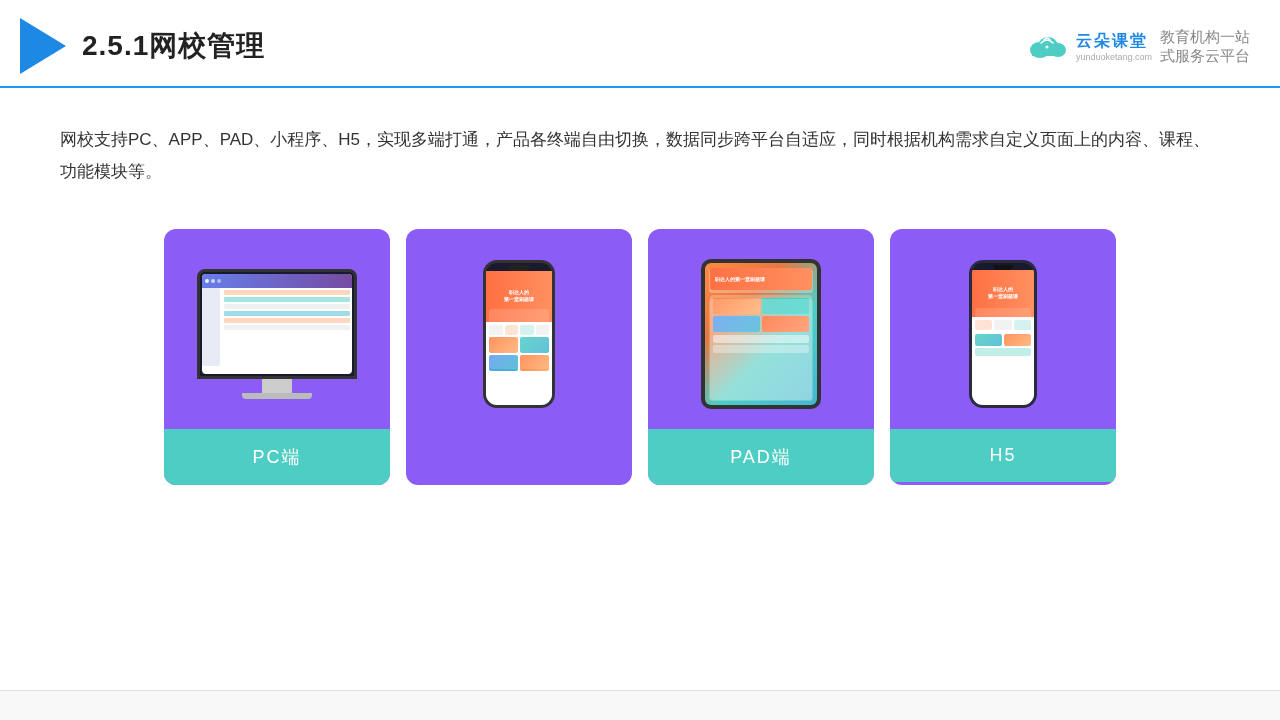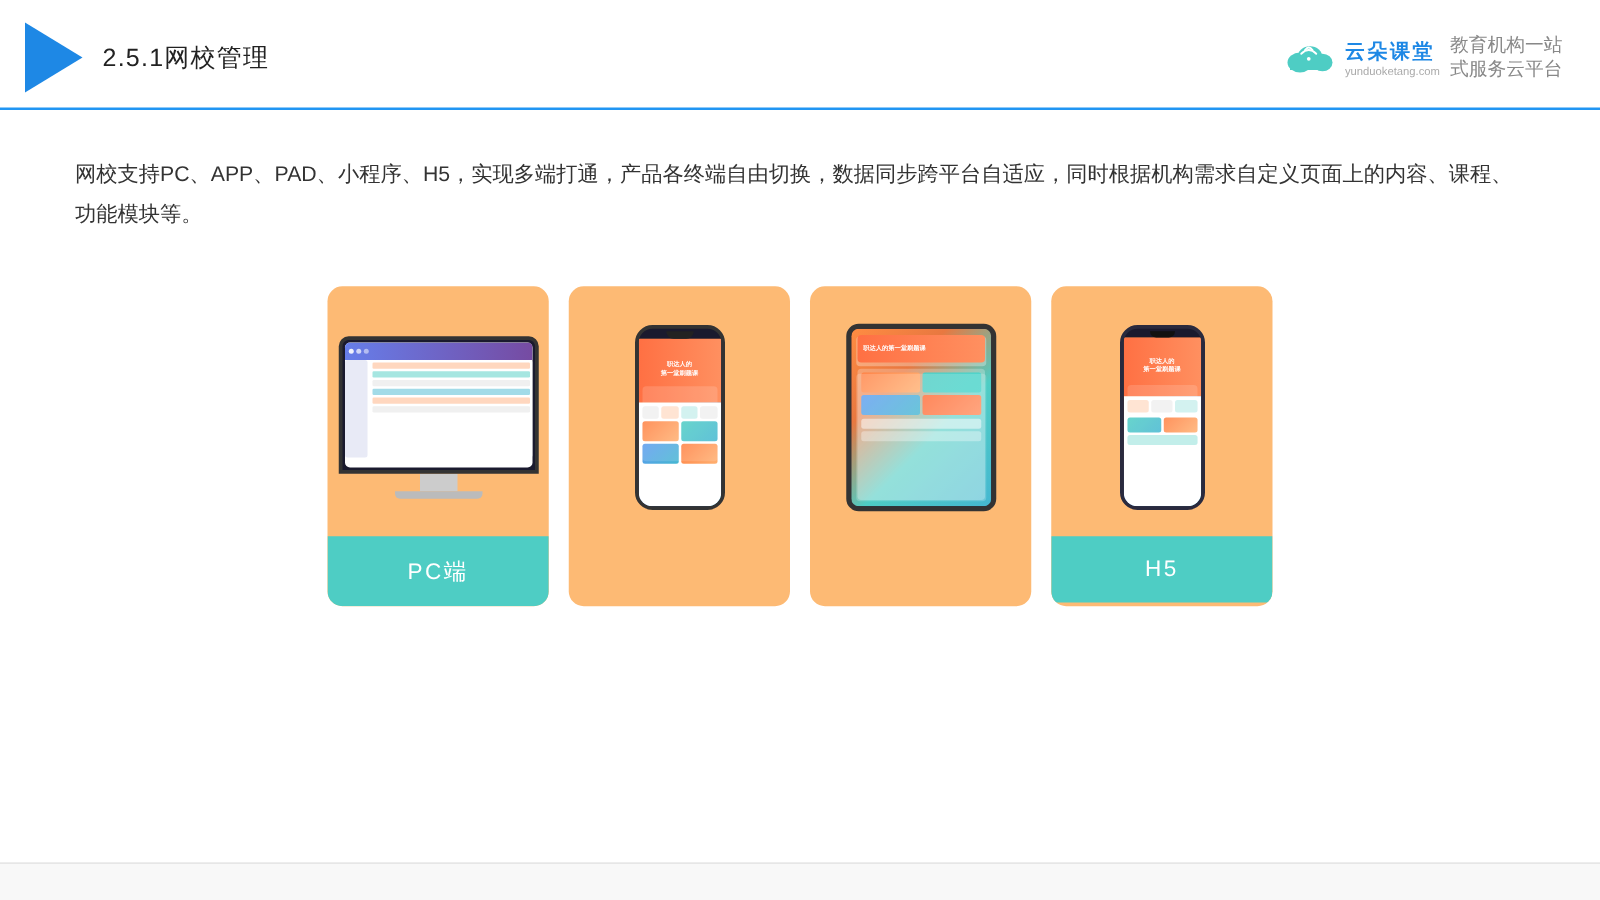--- a/index.html
+++ b/index.html
@@ -26,22 +26,22 @@
       gap: 16px;
     }
     .logo-triangle {
       width: 0;
       height: 0;
       border-top: 28px solid transparent;
       border-bottom: 28px solid transparent;
       border-left: 46px solid #1e88e5;
     }
     .page-title {
-      font-size: 20px;
-      font-weight: normal;
+      font-size: 28px;
+      font-weight: bold;
       color: #222;
       letter-spacing: 1px;
     }
     .header-right {
       display: flex;
       gap: 8px;
     }
     .brand-icon {
       display: flex;
       align-items: center;
@@ -79,23 +79,23 @@
 
     
     .cards-container {
       display: flex;
       gap: 16px;
       padding: 20px 50px;
       justify-content: center;
     }
 
     .card {
-      background: #fdba74;
+      background: #8b5cf6;
       border-radius: 12px;
-      width: 177px;
+      width: 226px;
       overflow: hidden;
       display: flex;
       flex-direction: column;
     }
 
     .card-image-area {
       height: 200px;
       display: flex;
       align-items: center;
       justify-content: center;
@@ -461,20 +461,21 @@
               <div style="height:16px;background:linear-gradient(135deg,#4ecdc4,#45d4ca);border-radius:2px;"></div>
               <div style="height:16px;background:linear-gradient(135deg,#5c9bef,#45b7d1);border-radius:2px;"></div>
               <div style="height:16px;background:linear-gradient(135deg,#ff6b35,#ff9060);border-radius:2px;"></div>
             </div>
             <div style="height:8px;background:rgba(255,255,255,0.5);border-radius:2px;margin-bottom:2px;"></div>
             <div style="height:8px;background:rgba(255,255,255,0.35);border-radius:2px;"></div>
           </div>
         </div>
       </div>
     </div>
+    <div class="card-label">PAD端</div>
   </div>
 
 
   <div class="card">
     <div class="card-image-area">
       <div class="narrow-phone" style="background:#1a1a2e;border-color:#2a2a3e;">
         <div class="phone-notch"></div>
         <div class="phone-screen" style="position:relative;overflow:hidden;">
           <div class="app-top-banner" style="height:35%;">
             <div class="banner-text">职达人的<br>第一堂刷题课</div>

